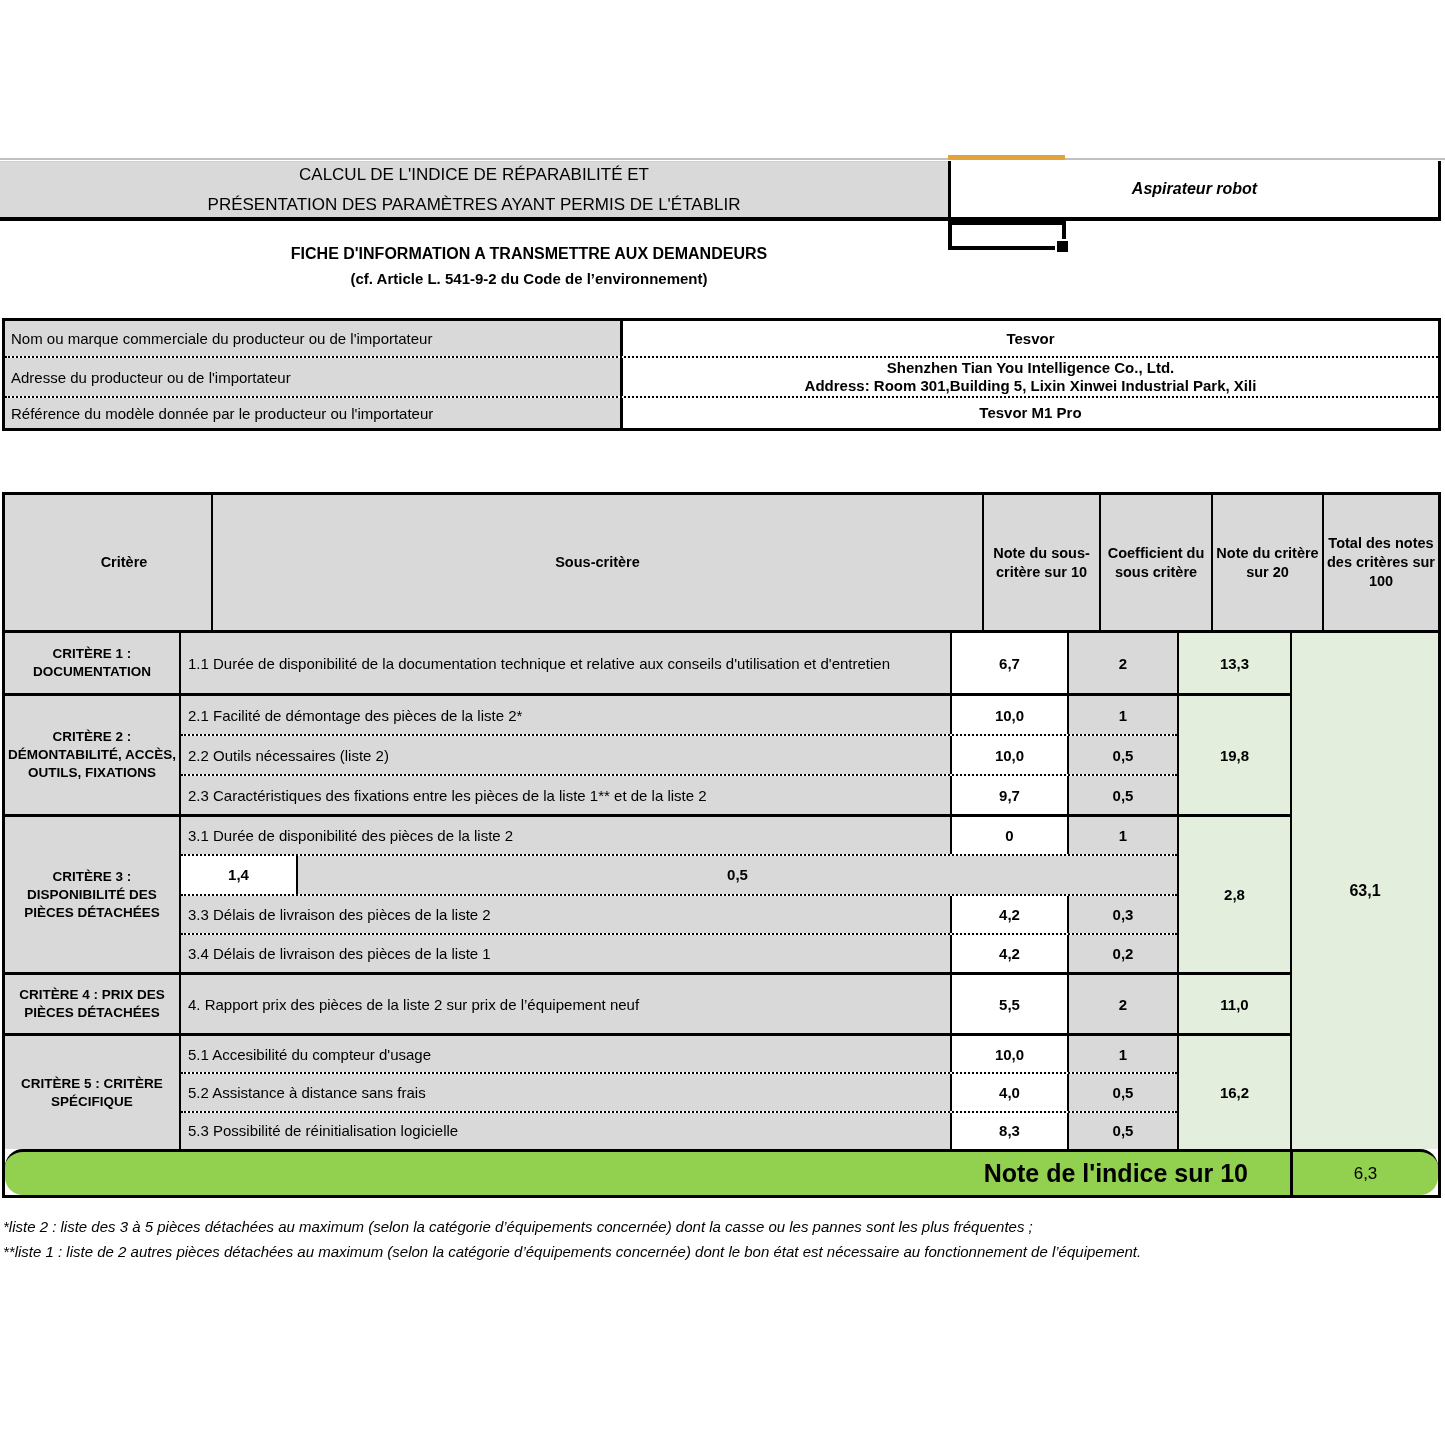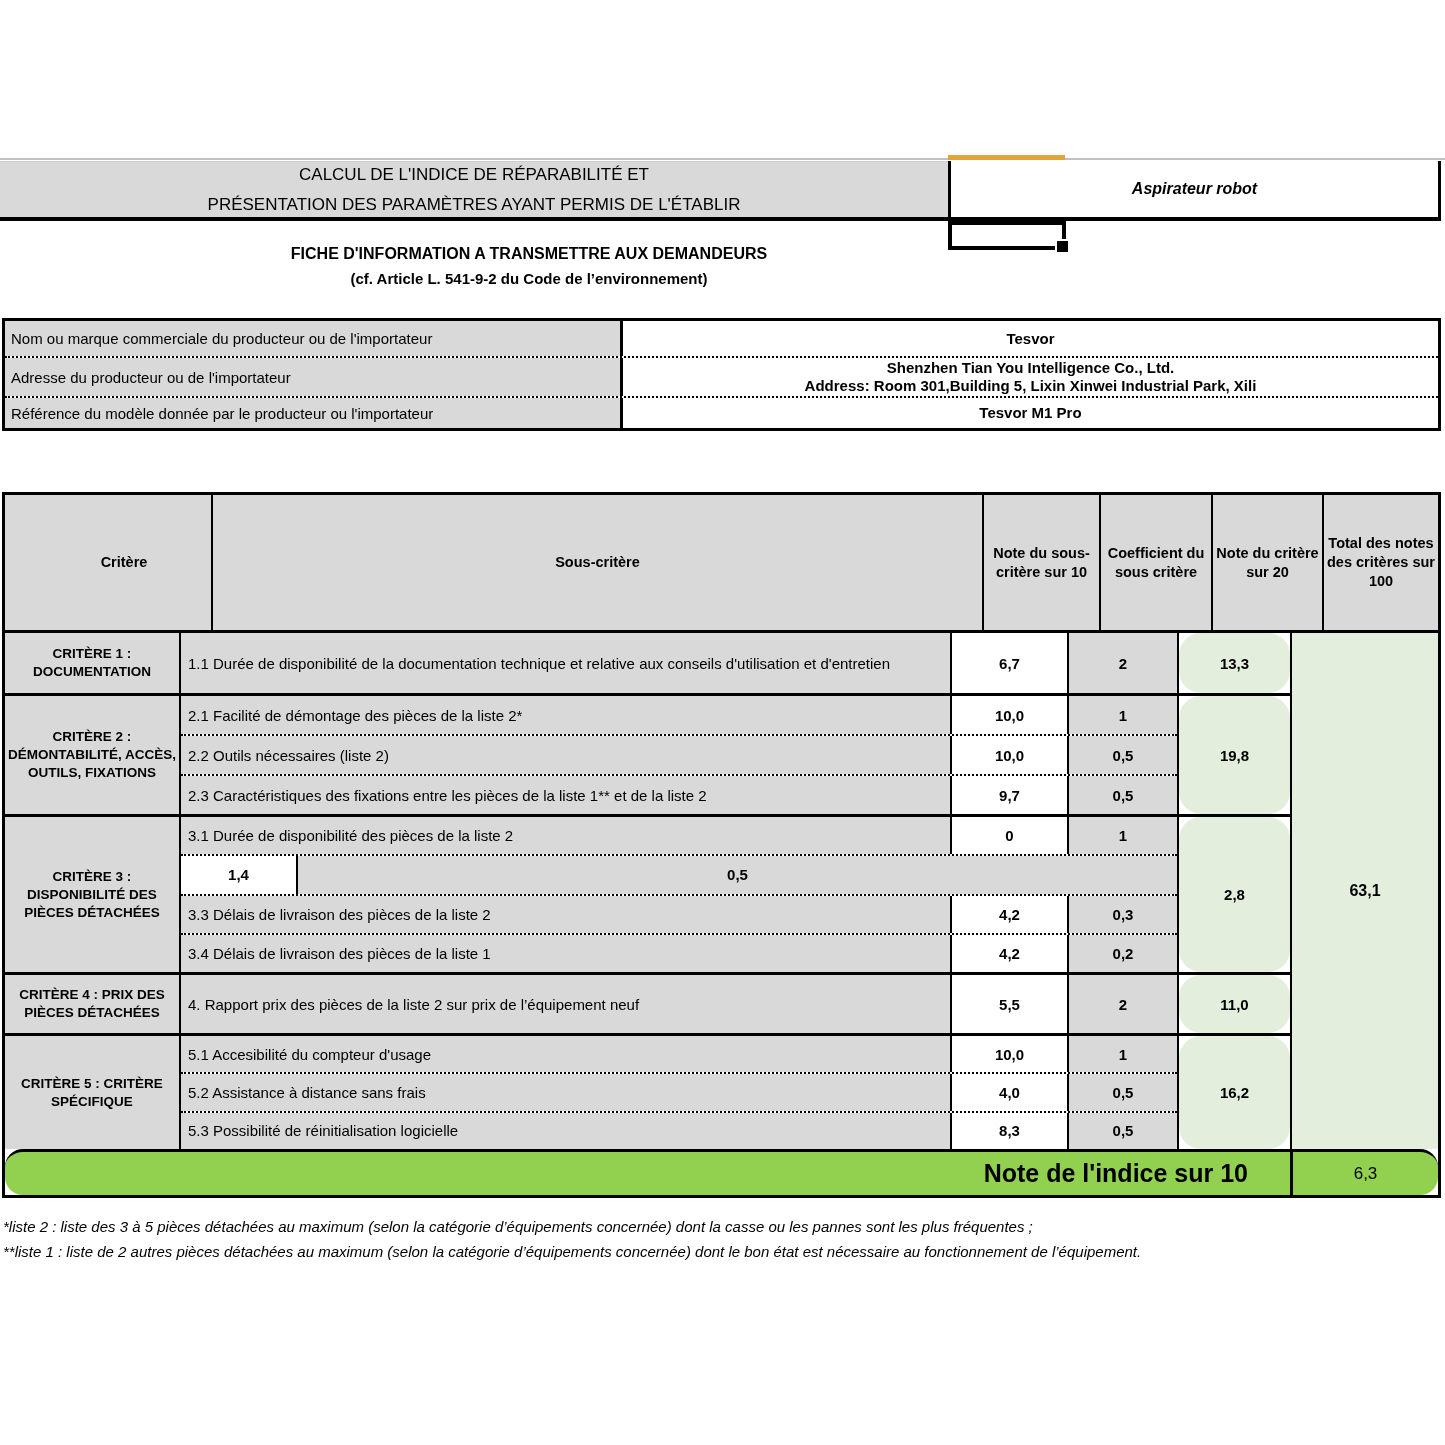--- a/index.html
+++ b/index.html
@@ -75,21 +75,21 @@
   .subrow + .subrow { border-top:2px dotted #000; }
   .sc-label {
     width:771px; background:#d9d9d9; box-sizing:border-box; border-right:2px solid #000;
     display:flex; align-items:center; padding:2px 7px; font-size:15px; line-height:19px;
   }
   .sc-n10 {
     width:117px; background:#fff; box-sizing:border-box; border-right:2px solid #000;
     display:flex; align-items:center; justify-content:center; font-weight:bold; font-size:15px;
   }
   .sc-coef { flex:1; background:#d9d9d9; display:flex; align-items:center; justify-content:center; font-weight:bold; font-size:15px; }
-  .n20 { flex:1; background:#e4eedd; display:flex; align-items:center; justify-content:center; font-weight:bold; font-size:15px;border-radius:22px; }
+  .n20 { flex:1; background:#e4eedd; display:flex; align-items:center; justify-content:center; font-weight:bold; font-size:15px; }
   .total-cell {
     flex:1; border-left:2px solid #000; background:#e4eedd;
     display:flex; align-items:center; justify-content:center; font-weight:bold; font-size:16px;
   }
 
   .index-row { display:flex; height:46px; background:#92d050; border-top:3px solid #000; box-sizing:border-box;border-radius:18px; }
   .index-label {
     width:1285px; box-sizing:border-box; display:flex; align-items:center; justify-content:flex-end;
     padding-right:42px; font-weight:bold; font-size:25px;
   }

